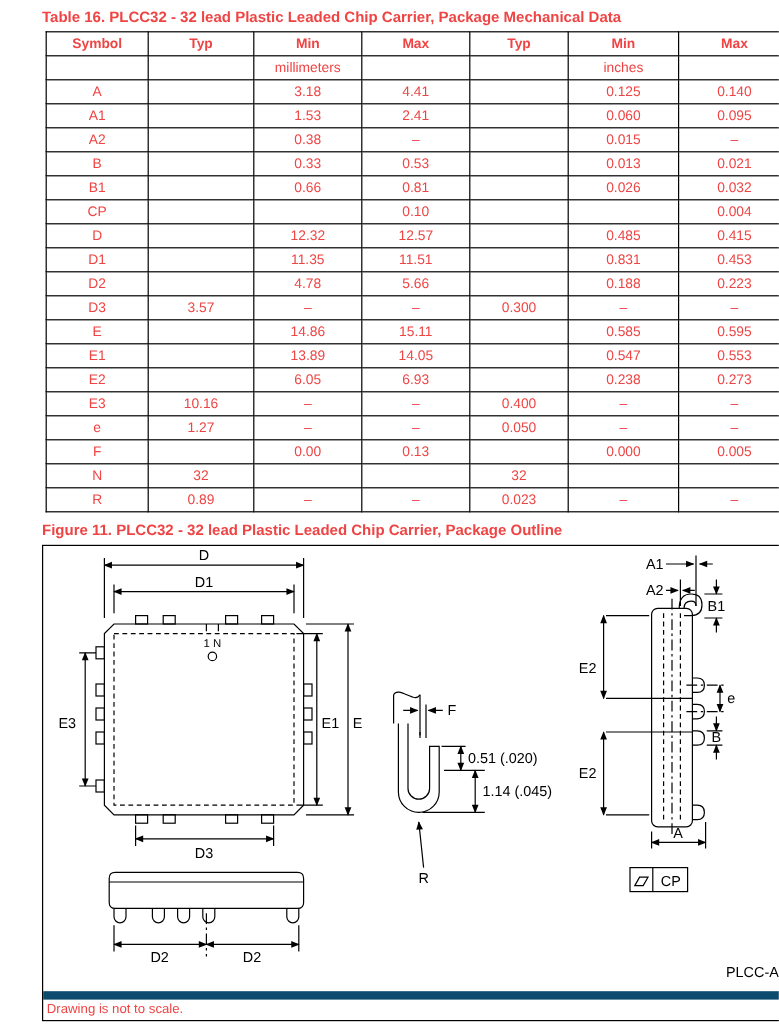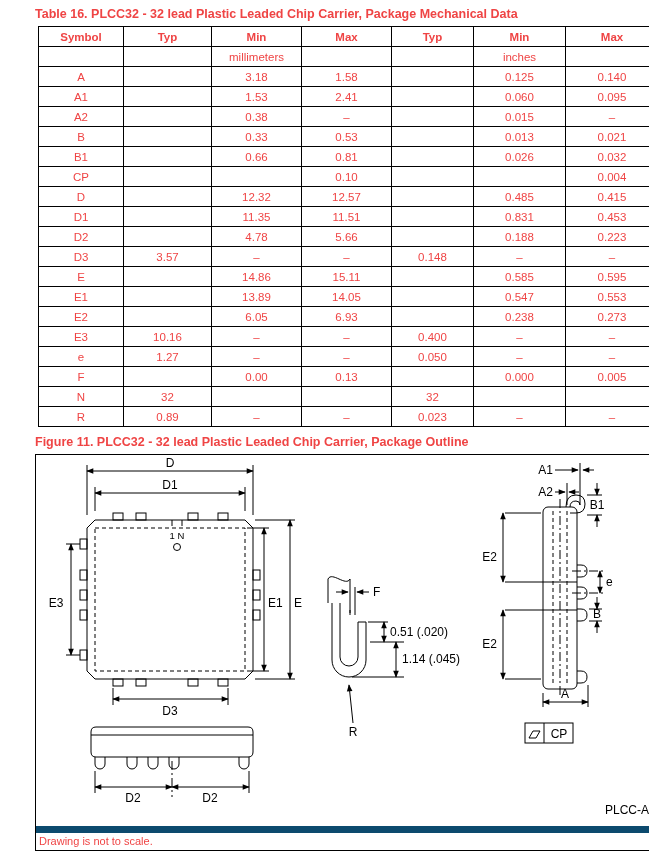--- a/index.html
+++ b/index.html
@@ -51,21 +51,21 @@
         <td></td>
         <td>inches</td>
         <td></td>
       </tr>
     </thead>
     <tbody>
     <tr>
       <td>A</td>
       <td></td>
       <td>3.18</td>
-      <td>1.58</td>
+      <td>4.41</td>
       <td></td>
       <td>0.125</td>
       <td>0.140</td>
     </tr>
 
     <tr>
       <td>A1</td>
       <td></td>
       <td>1.53</td>
       <td>2.41</td>
@@ -142,21 +142,21 @@
       <td></td>
       <td>0.188</td>
       <td>0.223</td>
     </tr>
 
     <tr>
       <td>D3</td>
       <td>3.57</td>
       <td>–</td>
       <td>–</td>
-      <td>0.148</td>
+      <td>0.300</td>
       <td>–</td>
       <td>–</td>
     </tr>
 
     <tr>
       <td>E</td>
       <td></td>
       <td>14.86</td>
       <td>15.11</td>
       <td></td>

